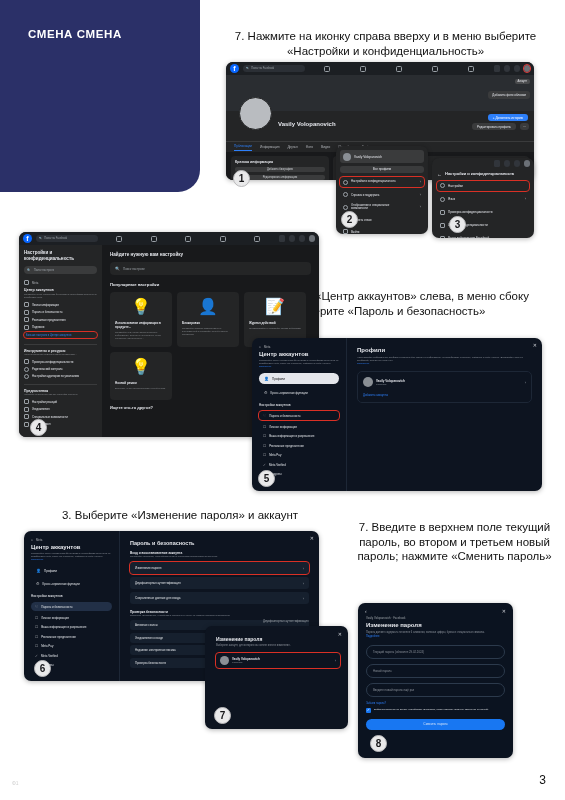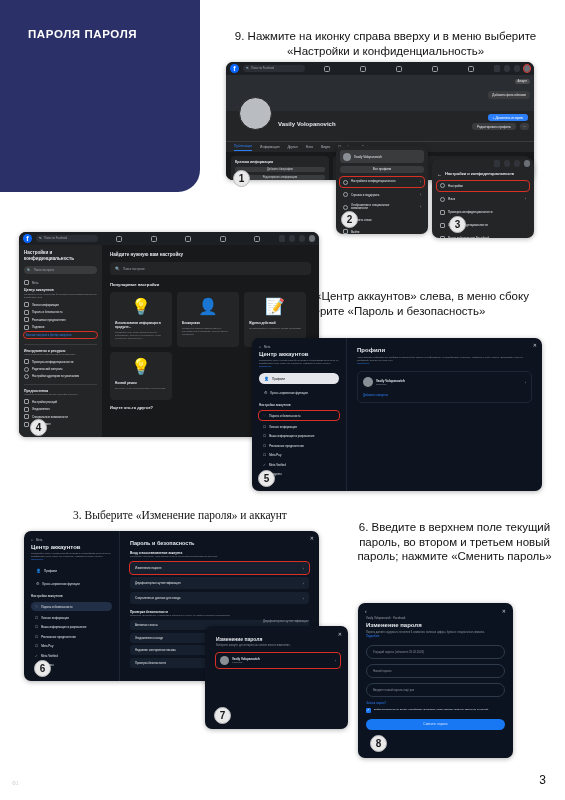--- a/index.html
+++ b/index.html
@@ -17,21 +17,21 @@
     background: #2b3068; border-bottom-right-radius: 22px;
     padding: 28px 20px 0 28px; color: #ffffff;
   }
   .intro-title { font-size: 11.5px; font-weight: bold; letter-spacing: .6px; margin-bottom: 14px; }
   .intro-body { font-size: 11px; line-height: 15.5px; font-weight: bold; color: #e7e9f5; }
 
   
   .caption { position: absolute; text-align: center; font-size: 11.5px; line-height: 14.5px; color: #111; }
   #cap1 { left: 218px; top: 29px; width: 335px; }
   #cap2 { left: 228px; top: 289px; width: 322px; }
-  #cap3 { left: 15px; top: 508px; width: 330px; font-family: Liberation Serif, serif; }
+  #cap3 { left: 15px; top: 508px; width: 330px; }
   #cap4 { left: 352px; top: 520px; width: 205px; }
 
   
   .shot {
     position: absolute; background: #101418; border-radius: 7px;
     overflow: hidden; box-shadow: 0 1px 5px rgba(0,0,0,.30);
   }
 
   
   .fbbar { display:flex; align-items:center; height:13px; background:#1c1f23; padding:0 4px; gap:4px; }
@@ -62,27 +62,27 @@
   .row { display:flex; align-items:center; gap:3px; }
   .ico { width:5px; height:5px; border:.6px solid #9aa0a6; border-radius:1px; flex:0 0 auto; }
   .ico.rnd { border-radius:50%; }
 </style>
 </head>
 <body>
 
 <div class="page">
 
   <div class="intro-card">
-    <div class="intro-title">ПАРОЛЯ ПАРОЛЯ</div>
-  </div>
-
-  <div class="caption" id="cap1">9. Нажмите на иконку справа вверху и в меню выберите «Настройки и конфиденциальность»</div>
+    <div class="intro-title">СМЕНА СМЕНА</div>
+  </div>
+
+  <div class="caption" id="cap1">7. Нажмите на иконку справа вверху и в меню выберите «Настройки и конфиденциальность»</div>
   <div class="caption" id="cap2">2. Откройте «Центр аккаунтов» слева, в меню сбоку выберите «Пароль и безопасность»</div>
   <div class="caption" id="cap3">3. Выберите «Изменение пароля» и аккаунт</div>
-  <div class="caption" id="cap4">6. Введите в верхнем поле текущий пароль, во втором и третьем новый пароль; нажмите «Сменить пароль»</div>
+  <div class="caption" id="cap4">7. Введите в верхнем поле текущий пароль, во втором и третьем новый пароль; нажмите «Сменить пароль»</div>
 
   <div class="shot" style="left:226px; top:62px; width:308px; height:118px;">
 
     <div class="fbbar">
       <div class="fb-logo">f</div>
       <div class="fb-search">
         <span>🔍</span>
         <span>Поиск на Facebook</span>
       </div>
       <div class="fb-nav">

